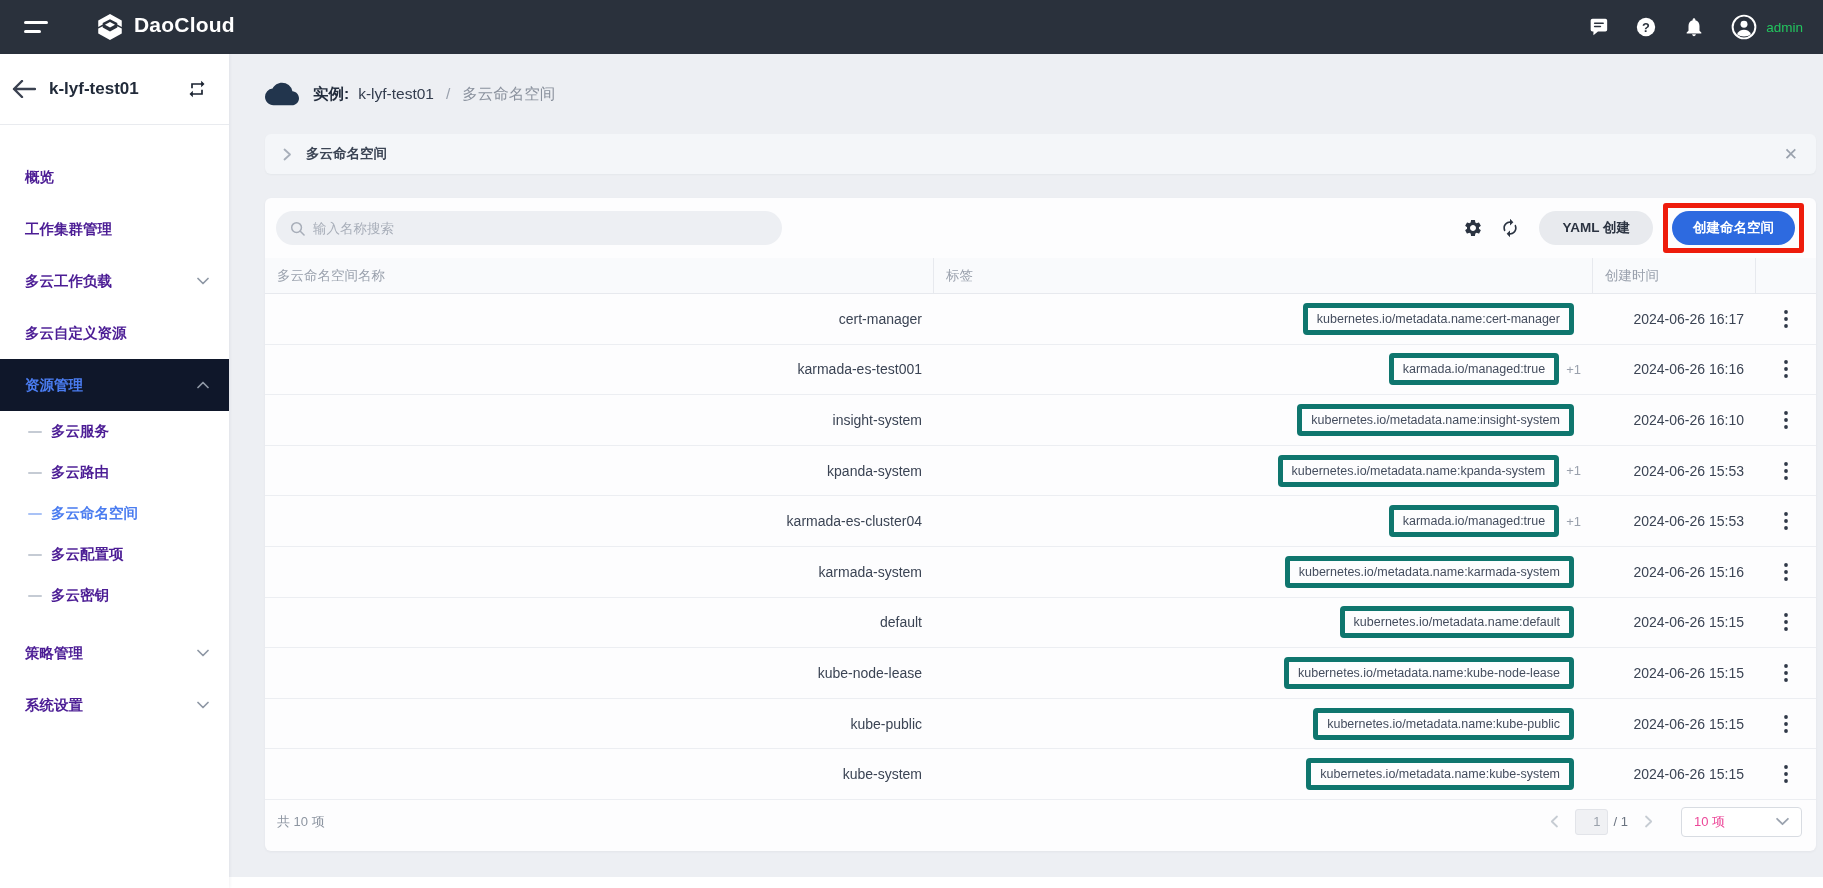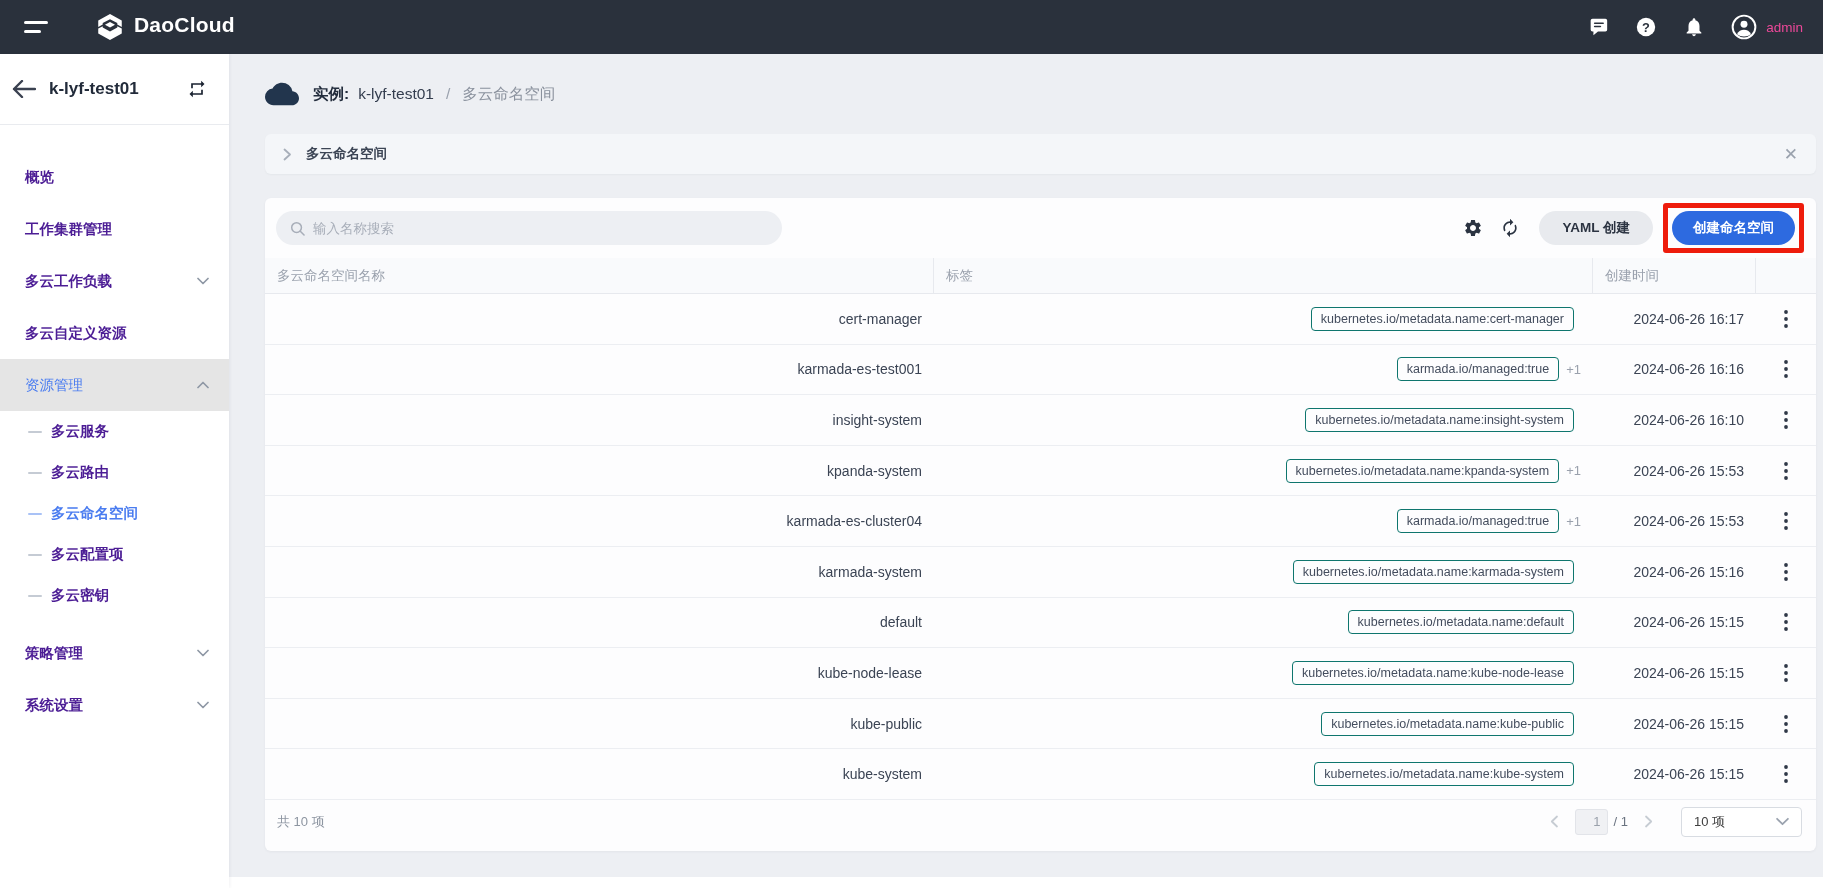--- a/index.html
+++ b/index.html
@@ -16,21 +16,21 @@
   }
   .hamburger { width:28px; height:20px; display:flex; flex-direction:column; justify-content:center; gap:6px; cursor:pointer; margin-left:4px;}
   .hamburger i { display:block; height:3px; background:#fff; border-radius:2px; }
   .hamburger i:nth-child(1){ width:24px; }
   .hamburger i:nth-child(2){ width:17px; }
   .brand { display:flex; align-items:flex-start; gap:10px; margin-left:44px; }
   .brand-name { color:#fff; font-size:21px; font-weight:700; letter-spacing:.2px; }
   .topbar-right { margin-left:auto; display:flex; align-items:center; gap:26px; }
   .top-icon { width:22px; height:22px; display:flex; align-items:center; justify-content:center; cursor:pointer; }
   .top-user { display:flex; align-items:center; gap:9px; cursor:pointer; }
-  .top-user-name { color:#ec4899; font-size:13.5px; }
+  .top-user-name { color:#22c55e; font-size:13.5px; }
   
   .sidebar {
     position:absolute; top:54px; left:0; bottom:0; width:229px;
     background:#fff; box-shadow: 1px 0 3px rgba(30,40,60,.06); z-index:2;
   }
   .sidebar-head {
     height:71px; display:flex; align-items:center; padding:0 22px 0 12px;
     border-bottom:1px solid #e9ebef;
   }
   .back-arrow { width:26px; height:22px; display:flex; align-items:center; cursor:pointer; }
@@ -41,21 +41,21 @@
     height:52px; display:flex; align-items:center; padding:0 20px 0 25px;
     font-size:14.5px; font-weight:700; color:#4c1d95; cursor:pointer; position:relative;
   }
   .nav-item.sub { height:41px; font-weight:600; padding-left:28px; }
   .nav-item .nav-dash { display:none; }
   .nav-item.sub .nav-dash {
     display:block; width:14px; height:2px; background:#c5cbd4; border-radius:1px; margin-right:9px; flex:0 0 auto;
   }
   .nav-item.sub.active { color:#4a7cf0; }
   .nav-item.sub.active .nav-dash { background:#a9c2f6; }
-  .nav-item.parent-active { background:#e5e5e5; color:#4a7cf0; font-weight:400; }
+  .nav-item.parent-active { background:#0f172a; color:#4a7cf0; font-weight:700; }
   .nav-chevron { margin-left:auto; color:#8f98a5; flex:0 0 auto; }
   .nav-chevron.up { transform:rotate(180deg); }
   .nav-gap { height:11px; }
   
   .main { position:absolute; top:54px; left:229px; right:0; bottom:0; background:#edeff3; }
   .bottom-strip { position:absolute; left:0; right:0; bottom:0; height:11px; background:#fff; }
   .page-head { height:80px; display:flex; align-items:center; padding-left:36px; }
   .cloud-icon { display:flex; }
   .inst-label { font-size:15.5px; font-weight:700; color:#222c3c; margin-left:14px; }
   .inst-value { font-size:15.5px; color:#333d4e; margin-left:9px; }
@@ -102,40 +102,40 @@
     cursor:pointer; font-weight:600;
   }
   
   .trow { display:grid; grid-template-columns:669px 659px 163px 1fr; align-items:center; }
   .thead { height:36px; background:#f9fafc; border-bottom:1px solid #e7e9ee; color:#9aa1ad; font-size:13.5px; }
   .thead .hcell { height:100%; display:flex; align-items:center; padding:0 12px; border-right:1px solid #e7e9ee; }
   .thead .hcell:last-child { border-right:none; }
   .tbody .trow { height:50.6px; border-bottom:1px solid #eceef2; background:#fdfdfe; }
   .cell { padding:0 12px; font-size:14px; color:#3b4454;text-align:right; }
   .chip {
-    display:inline-block; border:1px solid #0f766e; background:#fdfdfe; border-radius:4px;
+    display:inline-block; border:5px solid #0f766e; background:#fdfdfe; border-radius:4px;
     padding:4px 9px; font-size:12.5px; color:#444d5e; max-width:96%;
     white-space:nowrap; overflow:hidden; text-overflow:ellipsis; vertical-align:middle;
   }
   .plus { color:#9aa1ad; font-size:13px; margin-left:7px; vertical-align:middle; }
   .cell.act { display:flex; justify-content:center; }
   .kebab { cursor:pointer; display:flex; padding:4px 6px; }
   
   .tfoot { height:44px; display:flex; align-items:center; padding:0 14px 0 12px; color:#8d95a1; font-size:13px; }
   .pager { margin-left:auto; display:flex; align-items:center; }
   .pg-chevron { color:#c6ccd3; display:flex; cursor:pointer; padding:0 6px; }
   .page-input {
     width:33px; height:26px; background:#f0f1f4; border:1px solid #e2e4e9; border-radius:3px;
     text-align:right; padding-right:6px; color:#9aa1ab; font-size:13px;
     font-family:"Liberation Sans",sans-serif; outline:none; margin-left:10px;
   }
   .page-total { color:#6a7380; margin:0 10px 0 6px; font-size:13px; }
   .page-size {
     margin-left:22px; width:121px; height:30px; border:1px solid #d8dce2; border-radius:4px;
-    background:#fff; display:flex; align-items:center; padding:0 12px; color:#404040;
+    background:#fff; display:flex; align-items:center; padding:0 12px; color:#ec4899;
     font-size:13px; cursor:pointer;
   }
   .page-size svg { margin-left:auto; color:#9aa2ae; }
 </style>
 </head>
 <body>
 
 <div class="topbar">
   <div class="hamburger">
       <i></i>

